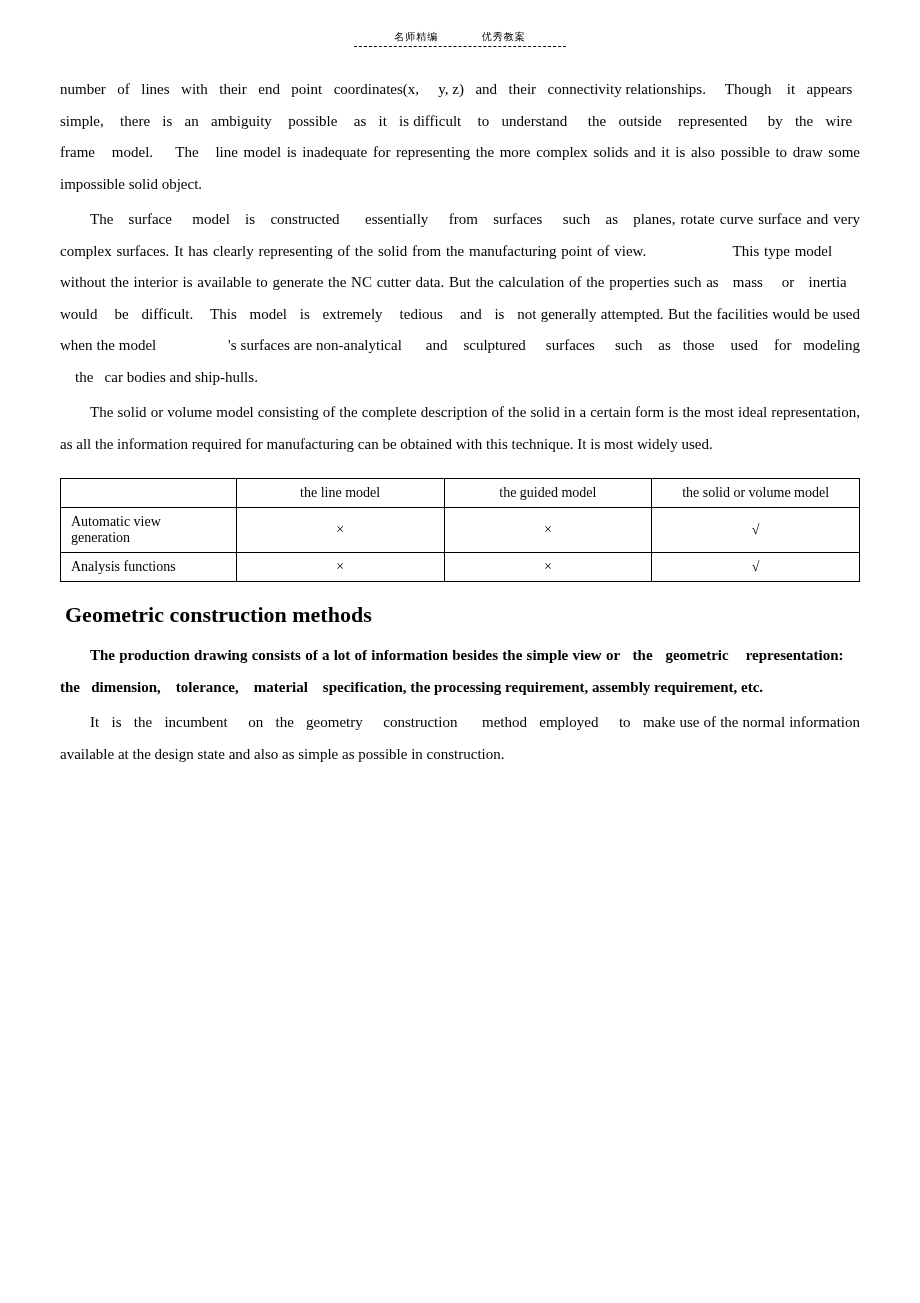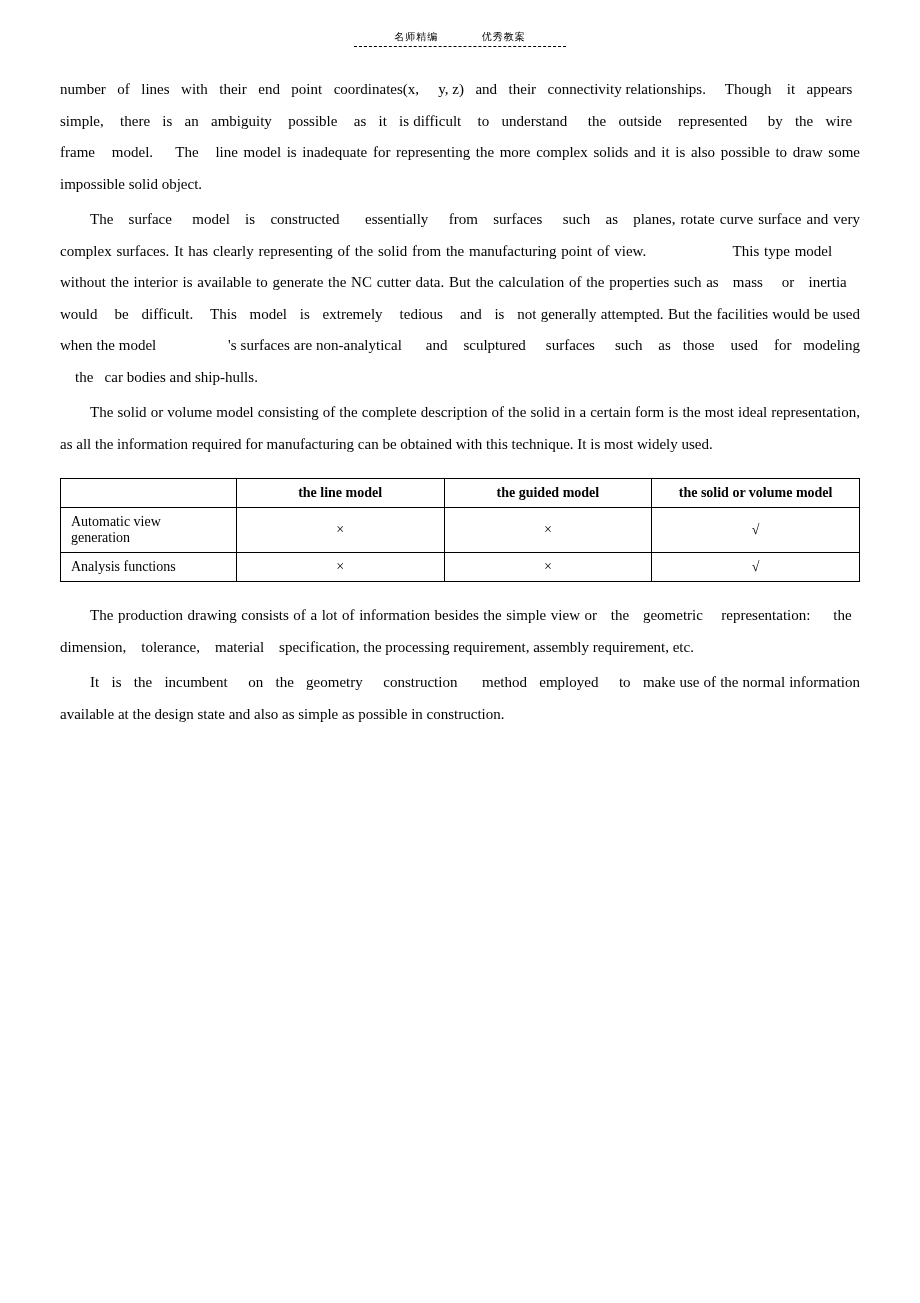--- a/index.html
+++ b/index.html
@@ -58,21 +58,21 @@
       border: 1px solid #000;
       padding: 6px 10px;
       text-align: center;
       vertical-align: middle;
     }
     table td:first-child {
       text-align: left;
     }
     table tr:first-child td {
       text-align: center;
-      font-weight: bold;
+      font-weight: normal;
       background: #fff;
     }
     .x-mark { font-size: 14px; }
     .check-mark { font-size: 14px; }
   </style>
 </head>
 <body>
 
 <div class="header">
   <div class="header-inner">
@@ -125,22 +125,23 @@
       </tr>
       <tr>
         <td>Analysis functions</td>
         <td><span class="x-mark">×</span></td>
         <td><span class="x-mark">×</span></td>
         <td><span class="check-mark">√</span></td>
       </tr>
     </tbody>
   </table>
 
+  <h2 class="section-heading">Geometric construction methods</h2>
 
-  <p class="body-text indent" style="margin-top:4px;">
+  <p class="body-text indent" style="margin-top:4px;font-weight:bold;">
     The production drawing consists of a lot of information besides the simple view
     or &nbsp; the &nbsp; geometric &nbsp;&nbsp; representation: &nbsp;&nbsp;&nbsp; the &nbsp; dimension, &nbsp;&nbsp; tolerance, &nbsp;&nbsp; material &nbsp;&nbsp; specification,
     the processing requirement, assembly requirement, etc.
   </p>
 
   <p class="body-text indent" style="margin-top:4px;">
     It &nbsp; is &nbsp; the &nbsp; incumbent &nbsp;&nbsp;&nbsp; on &nbsp; the &nbsp; geometry &nbsp;&nbsp;&nbsp; construction &nbsp;&nbsp;&nbsp;&nbsp; method &nbsp; employed &nbsp;&nbsp;&nbsp; to &nbsp; make
     use of the normal information available at the design state and also as simple as
     possible in construction.
   </p>

